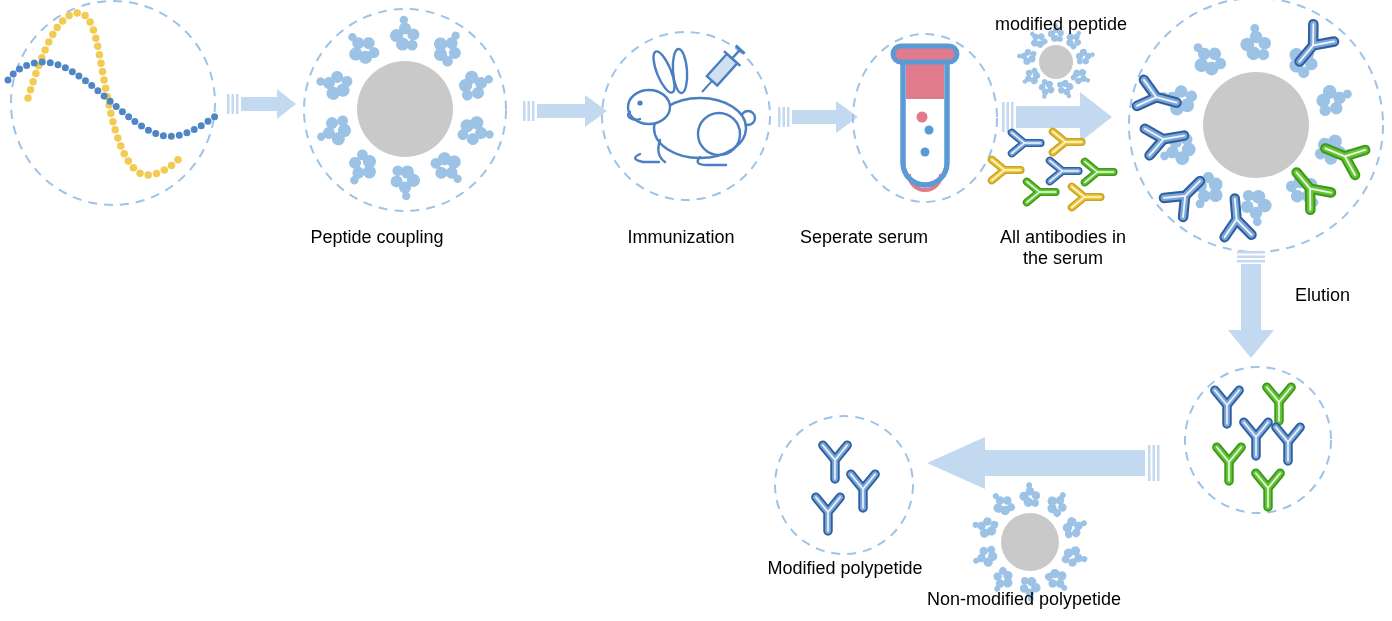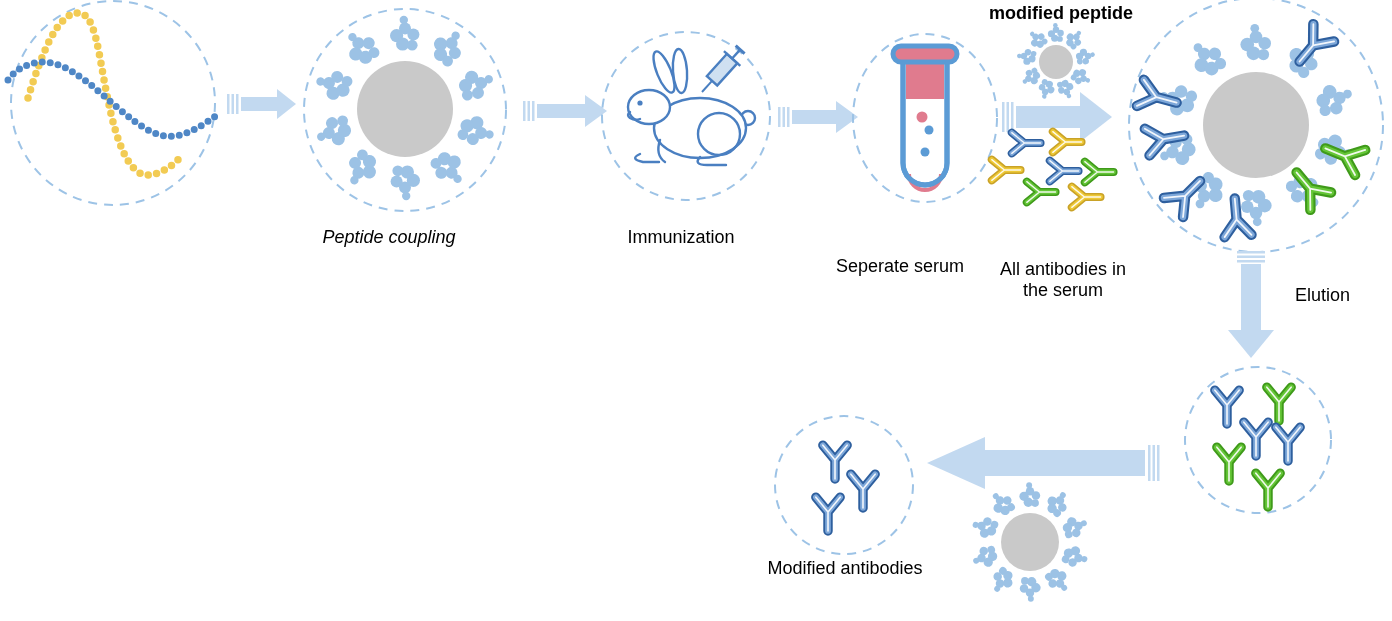--- a/index.html
+++ b/index.html
@@ -232,22 +232,23 @@
   </g>
 
   <g>
     <circle class="dash" cx="844" cy="485" r="69"></circle>
     <use href="#ab" class="ab-blue" transform="translate(835 456) scale(1.35)"></use>
     <use href="#ab" class="ab-blue" transform="translate(863 485) scale(1.35)"></use>
     <use href="#ab" class="ab-blue" transform="translate(828 508) scale(1.35)"></use>
   </g>
 </svg>
 
-<div class="label center" style="left:389px;top:227px;font-style:italic;">Peptide coupling</div>
+<div class="label center" style="left:377px;top:227px;">Peptide coupling</div>
 <div class="label center" style="left:681px;top:227px;">Immunization</div>
-<div class="label center" style="left:900px;top:227px;margin-top:29px;">Seperate serum</div>
-<div class="label center" style="left:1061px;top:3px;font-weight:bold;">modified peptide</div>
-<div class="label center" style="left:1063px;top:227px;margin-top:32px;">All antibodies in
+<div class="label center" style="left:864px;top:227px;">Seperate serum</div>
+<div class="label center" style="left:1061px;top:14px;">modified peptide</div>
+<div class="label center" style="left:1063px;top:227px;">All antibodies in
 the serum</div>
 <div class="label" style="left:1295px;top:285px;text-align:center;">Elution</div>
-<div class="label center" style="left:845px;top:558px;">Modified antibodies</div>
+<div class="label center" style="left:845px;top:558px;">Modified polypetide</div>
+<div class="label center" style="left:1024px;top:589px;">Non-modified polypetide</div>
 
 </div>
 
 </body></html>

